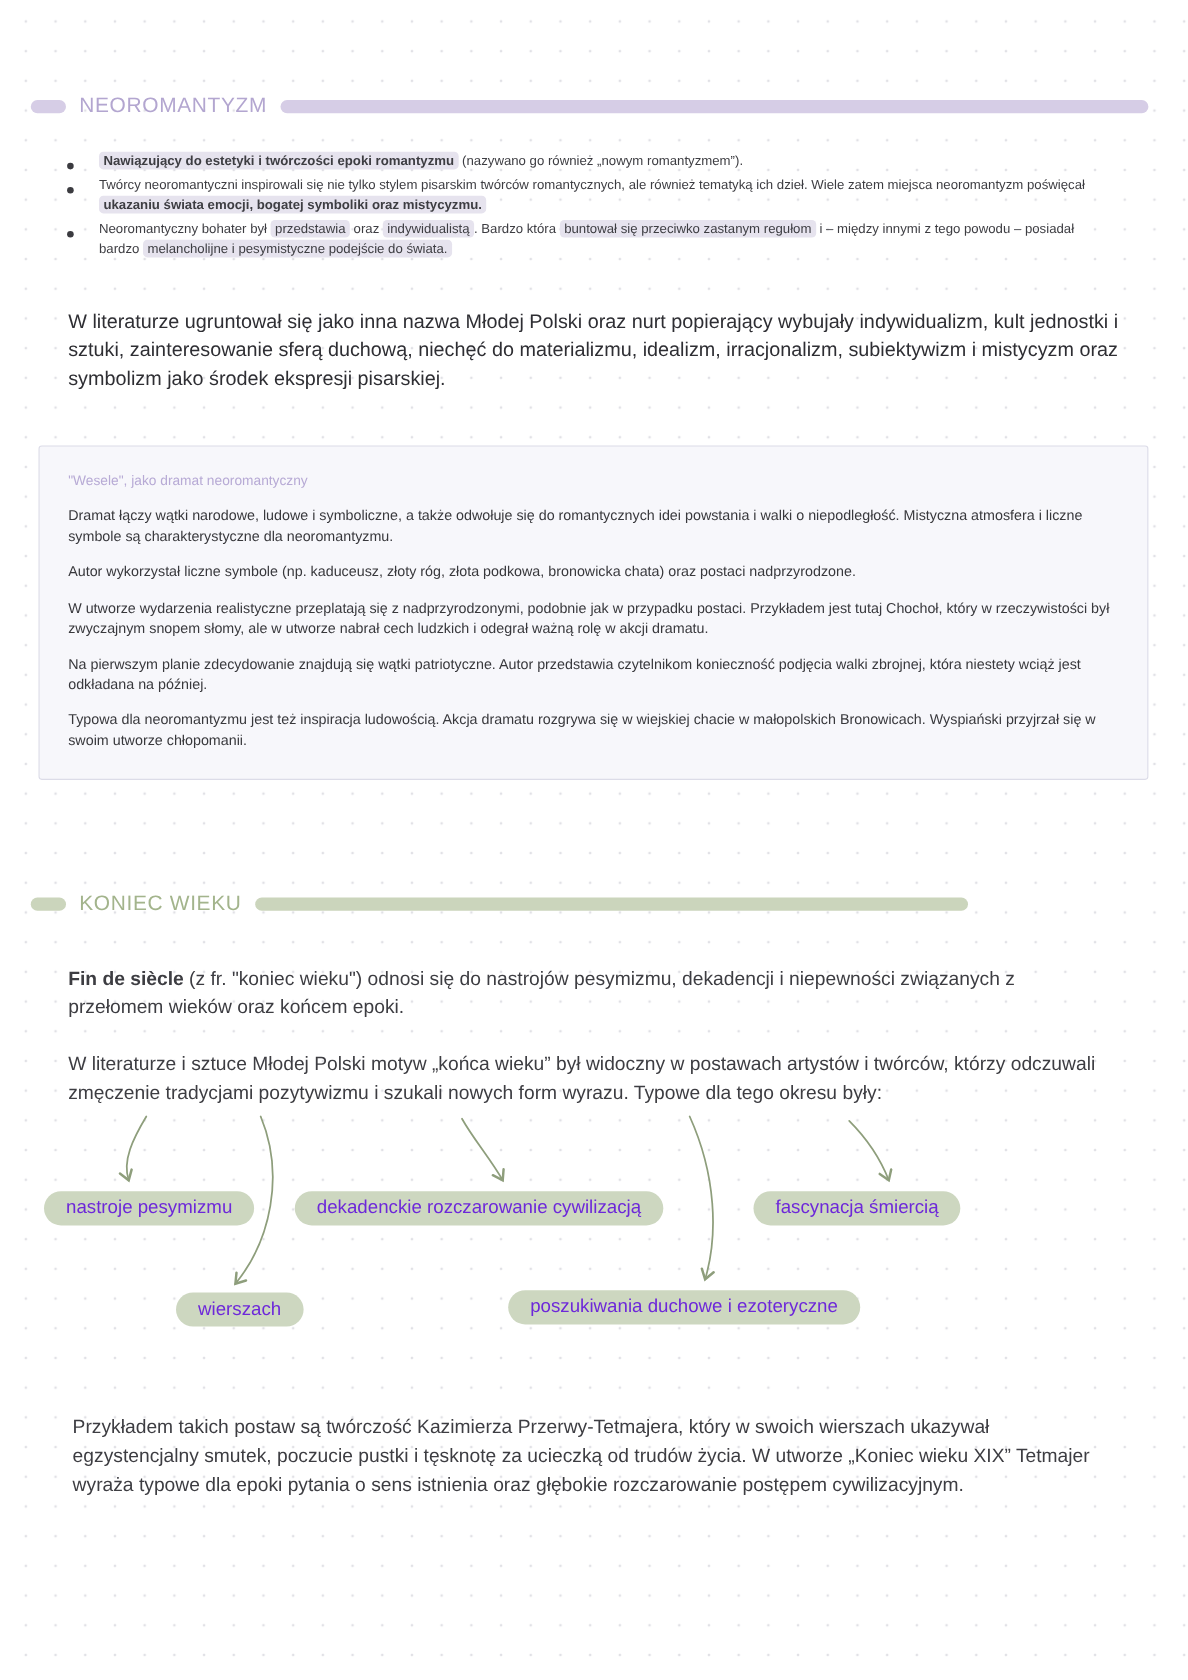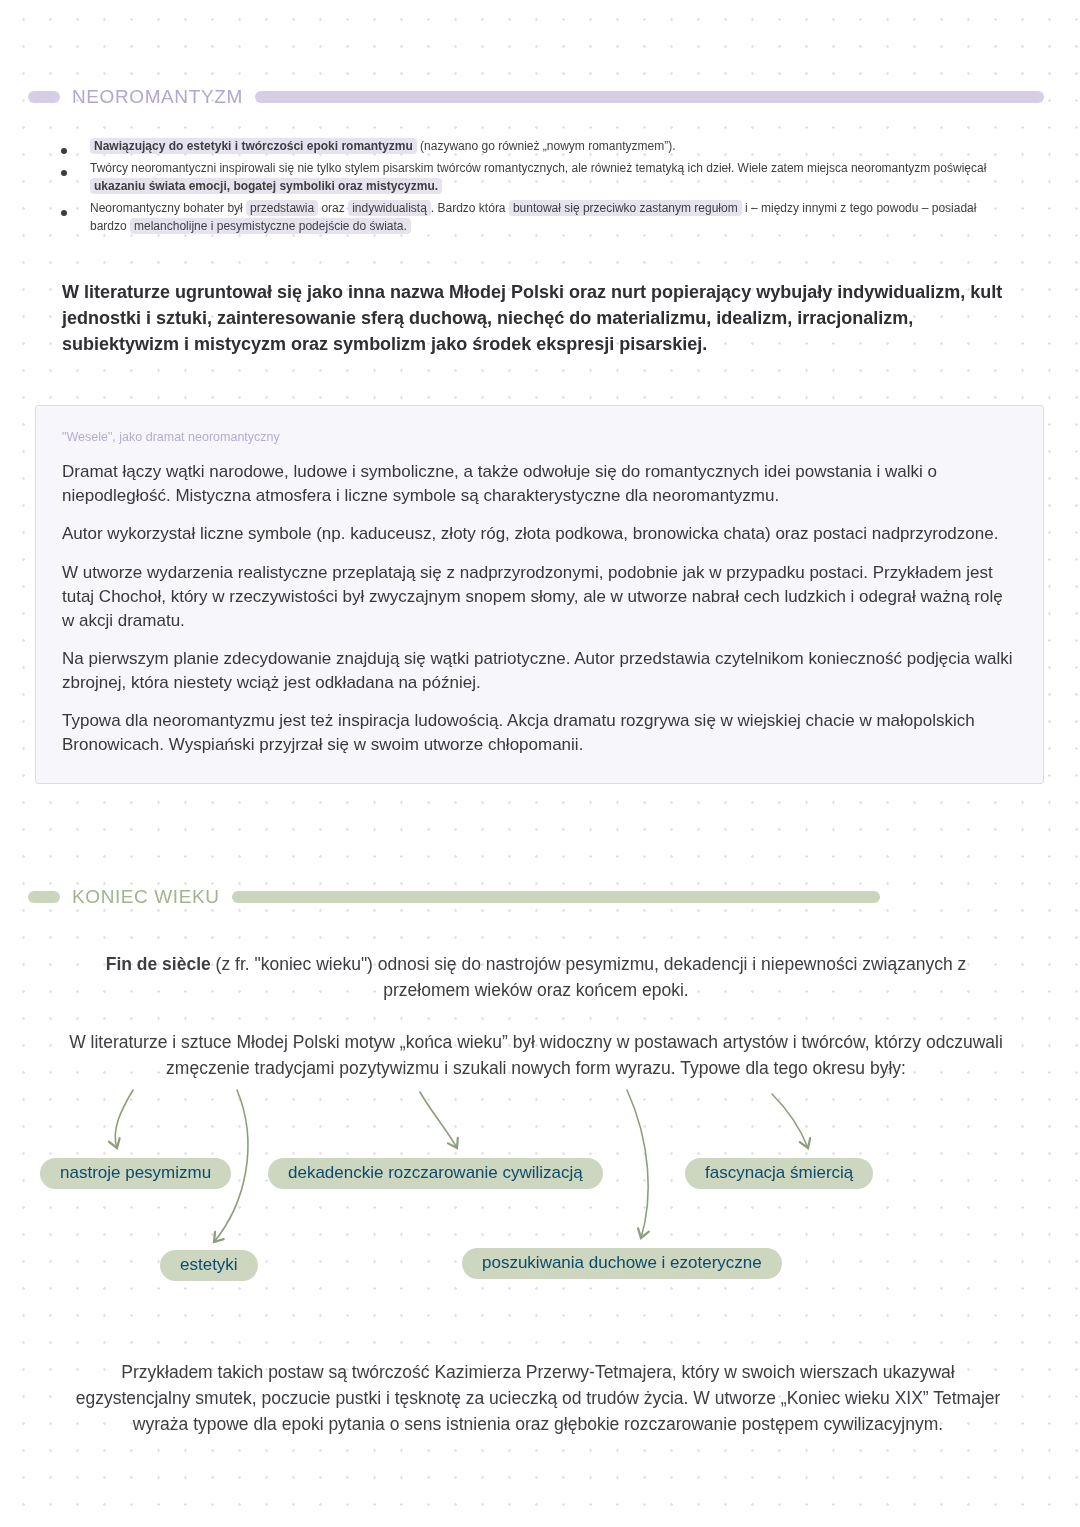--- a/index.html
+++ b/index.html
@@ -31,38 +31,38 @@
   .heading-green .bar { flex:0 0 648px; }
 
   
   .bullets { margin:30px 66px 0 58px; padding:0; list-style:none; font-size:12px; line-height:1.45; }
   .bullets li { position:relative; padding-left:32px; margin-bottom:5px; }
   .bullets li::before { content:""; position:absolute; left:3px; top:10px; width:6px; height:6px; border-radius:50%; background:#3b3b40; }
   .hl { background:#e6e3ee; border-radius:4px; padding:1px 4px; -webkit-box-decoration-break:clone; box-decoration-break:clone; }
   .bold { font-weight:bold; }
 
   
-  .summary { margin:44px 62px 0 62px; font-size:18px; font-weight:bold; line-height:1.45; color:#2e2e33; }
+  .summary { margin:44px 62px 0 62px; font-size:18px; font-weight:normal; line-height:1.45; color:#2e2e33; }
 
   
   .box { margin:48px 36px 0 35px; background:#f7f7fb; border:1px solid #dcdce8; border-radius:3px; padding:24px 26px 12px 26px; }
   .box-title { color:#b7aad5; font-size:12.5px; margin:0 0 16px 0; }
-  .box-para { font-size:17px; line-height:1.42; margin:0 0 14px 0; color:#38383c; }
+  .box-para { font-size:13px; line-height:1.42; margin:0 0 14px 0; color:#38383c; }
 
   
-  .sec2 { margin-top:102px;text-align:center; }
+  .sec2 { margin-top:102px; }
   .para { font-size:17.5px; line-height:1.48; margin:0 70px 0 62px; color:#3d3d42; }
   .para-1 { margin-top:44px; }
   .para-2 { margin-top:26px; }
   .para-3 { margin-top:52px; margin-left:66px; }
 
   
   .diagram { position:relative; height:220px; margin-top:6px; }
   .arrows { position:absolute; left:0; top:0; width:1080px; height:220px; }
-  .gpill { position:absolute; background:#cdd7c0; border-radius:16px; padding:5px 20px 6px 20px; font-size:17px; color:#0c4a6e; white-space:nowrap; }
+  .gpill { position:absolute; background:#cdd7c0; border-radius:16px; padding:5px 20px 6px 20px; font-size:17px; color:#6d28d9; white-space:nowrap; }
   .gp1 { left:40px;  top:70px; }
   .gp2 { left:268px; top:70px; }
   .gp3 { left:685px; top:70px; }
   .gp4 { left:160px; top:162px; }
   .gp5 { left:462px; top:160px; }
 </style>
 </head>
 <body>
 
 <div class="page">
@@ -120,20 +120,20 @@
           <path d="M133,2 C121,22 111,42 117,60" marker-end="url(#ah)"></path>
           <path d="M237,2 C259,55 246,115 214,154" marker-end="url(#ah)"></path>
           <path d="M420,4 C430,22 447,42 457,60" marker-end="url(#ah)"></path>
           <path d="M627,2 C651,55 653,110 641,150" marker-end="url(#ah)"></path>
           <path d="M772,6 C790,24 801,42 808,60" marker-end="url(#ah)"></path>
         </g>
       </svg>
       <span class="gpill gp1">nastroje pesymizmu</span>
       <span class="gpill gp2">dekadenckie rozczarowanie cywilizacją</span>
       <span class="gpill gp3">fascynacja śmiercią</span>
-      <span class="gpill gp4">estetyki</span>
+      <span class="gpill gp4">wierszach</span>
       <span class="gpill gp5">poszukiwania duchowe i ezoteryczne</span>
     </div>
 
     <p class="para para-3">Przykładem takich postaw są twórczość Kazimierza Przerwy-Tetmajera, który w swoich wierszach ukazywał egzystencjalny smutek, poczucie pustki i tęsknotę za ucieczką od trudów życia. W utworze „Koniec wieku XIX” Tetmajer wyraża typowe dla epoki pytania o sens istnienia oraz głębokie rozczarowanie postępem cywilizacyjnym.</p>
   </section>
 
 </div>
 
 </body></html>

